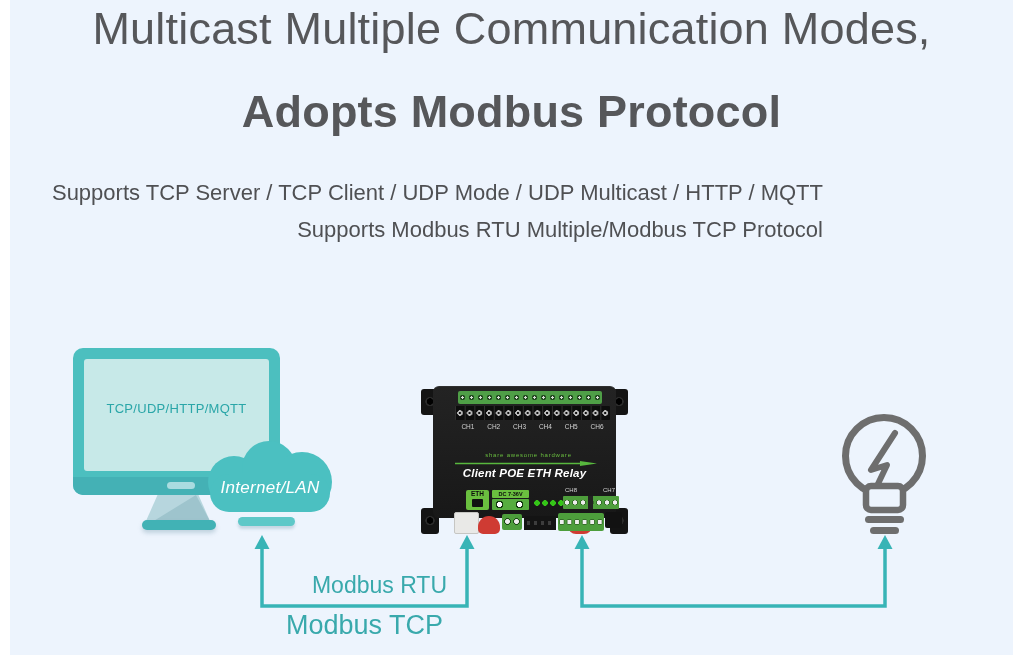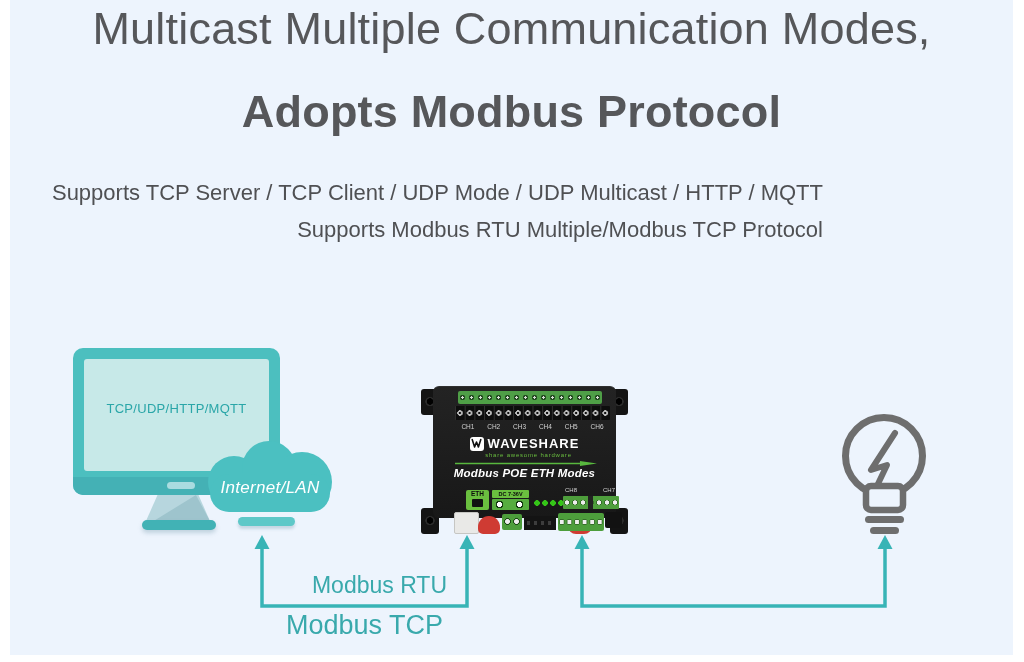--- a/index.html
+++ b/index.html
@@ -136,31 +136,23 @@
     <div class="dev-screws"></div>
     <div class="dev-orow"></div>
     <div class="dev-chrow">
       <span>CH1</span>
       <span>CH2</span>
       <span>CH3</span>
       <span>CH4</span>
       <span>CH5</span>
       <span>CH6</span>
     </div>
-    <div class="dev-logo-row">
-      <div class="logo-box">
-        <svg width="11" height="11" viewBox="0 0 11 11">
-            <path d="M1.2 1.5 L3.6 9 L5.5 4 L7.4 9 L9.8 1.5" fill="none" stroke="#111" stroke-width="1.6" stroke-linejoin="round" stroke-linecap="round"></path>
-          </svg>
-      </div>
-      <span class="brand">WAVESHARE</span>
-    </div>
     <div class="tagline">share awesome hardware</div>
     <div class="dev-stripe"></div>
-    <div class="product">Modbus POE ETH Modes</div>
+    <div class="product">Client POE ETH Relay</div>
     <div class="eth-badge">
       <span class="t">ETH</span>
       <div class="jack"></div>
     </div>
     <div class="dc-label">DC 7-36V</div>
     <div class="dc-body"></div>
     <div class="leds"></div>
     <div class="chrow2">
       <span>CH8</span>
       <span>CH7</span>

